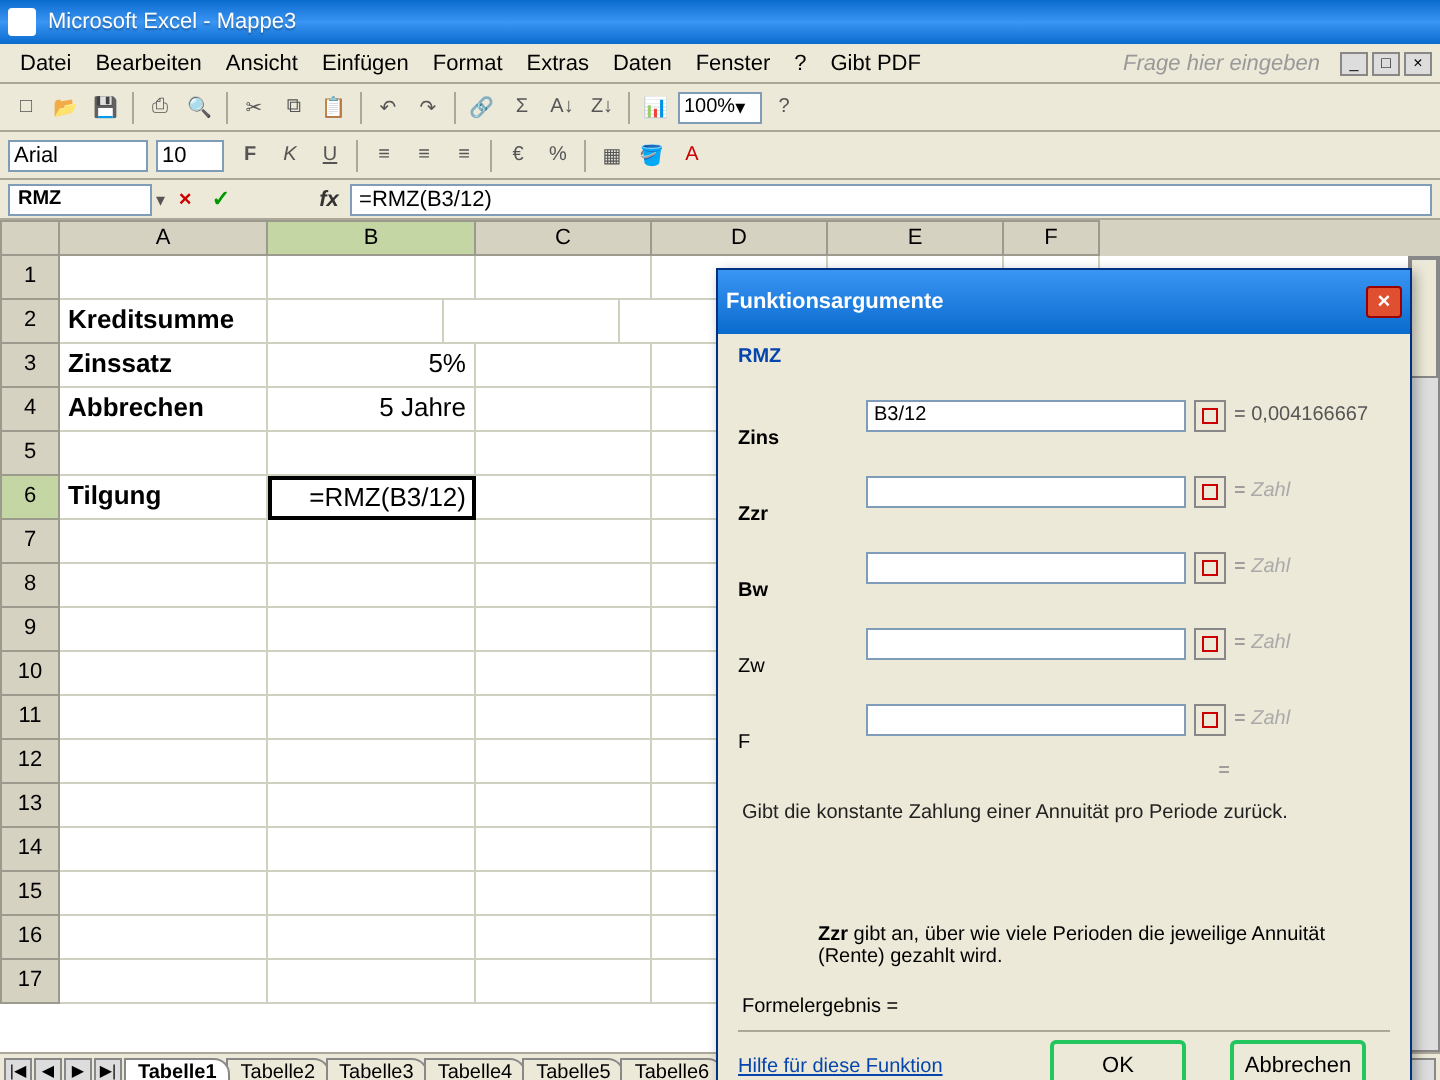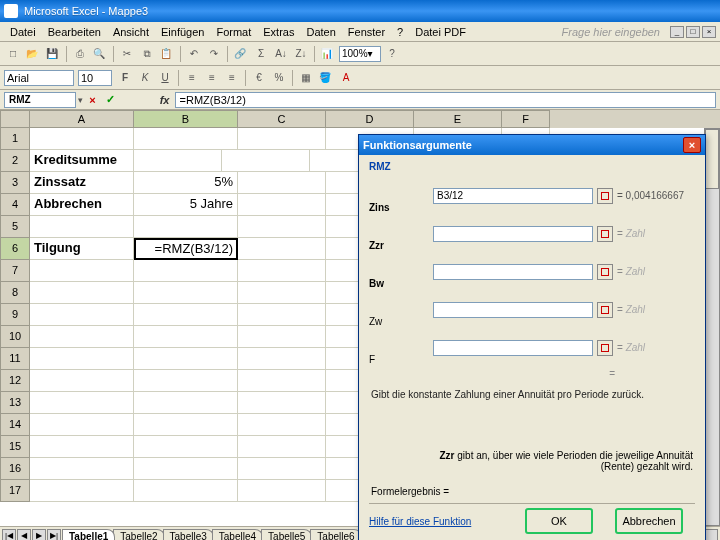--- a/index.html
+++ b/index.html
@@ -50,34 +50,34 @@
   .navbtn { width:14px; height:14px; border:1px solid #888; margin-right:1px; display:flex; align-items:center; justify-content:center; font-size:8px; background:#ddd;}
   .tab { padding:1px 6px; background:#ece9d8; border:1px solid #888; border-bottom:none; border-radius:0 8px 0 0; margin-right:-2px; position:relative;}
   .tab.active { background:#fff; font-weight:bold; z-index:2;}
   .scroll-h { flex:1; height:14px; background:#ddd; border:1px solid #888; margin-left:4px; position:relative;}
   .scroll-h .thumb{ position:absolute; left:0; top:0; width:60px; height:12px; background:#ece9d8; border:1px solid #888;}
   .scroll-v { position:absolute; right:0; top:18px; bottom:0; width:16px; background:#ddd; border:1px solid #888;}
   .scroll-v .thumb{ position:absolute; top:0; left:0; width:14px; height:60px; background:#ece9d8; border:1px solid #888;}
 
   
   .dialog { position:absolute; left:358px; top:134px; width:348px; background:#ece9d8; border:1px solid #003080; box-shadow:2px 2px 6px rgba(0,0,0,.3);}
-  .dlg-title { height:20px; background:linear-gradient(#3a95f3,#0a6bce); color:#fff; font-size:11px; font-weight:bold; display:flex; align-items:center; padding:0 4px;}
+  .dlg-title { height:32px; background:linear-gradient(#3a95f3,#0a6bce); color:#fff; font-size:11px; font-weight:bold; display:flex; align-items:center; padding:0 4px;}
   .dlg-title .txt{flex:1;}
   .dlg-close { width:18px; height:16px; background:#e05030; border:1px solid #900; color:#fff; text-align:center; line-height:14px; font-weight:bold; border-radius:2px;}
   .dlg-body { padding:6px 10px 10px 10px; font-size:10px;}
   .dlg-fn { color:#0645ad; font-size:10px; margin-bottom:6px; font-weight:bold;}
   .arg-row { display:flex; align-items:center; margin:3px 0; gap:4px;}
   .arg-label { width:60px; text-align:left; font-weight:bold;margin-top:24px;}
   .arg-label.inactive{font-weight:normal;}
   .arg-input { flex:1; height:16px; border:1px solid #7f9db9; background:#fff; padding:0 3px; font-size:10px;}
   .arg-ref { width:16px; height:16px; border:1px solid #888; background:#ece9d8; display:flex; align-items:center; justify-content:center;}
   .arg-refico { width:8px; height:8px; border:1px solid #c00;}
   .arg-val { width:78px; font-size:10px; color:#555;}
   .dlg-desc { margin:10px 2px; font-size:10px; color:#222;}
-  .dlg-arg-desc { margin:50px 2px 14px 40px; font-size:10px;text-align:right;}
+  .dlg-arg-desc { margin:50px 2px 14px 40px; font-size:10px;}
   .dlg-arg-desc b{font-weight:bold;}
   .dlg-result { font-size:10px; margin:6px 2px;}
   .dlg-footer { display:flex; align-items:center; justify-content:space-between; gap:22px; padding:4px 12px 0 0; border-top:1px solid #aca899;}
   .dlg-help { color:#0645ad; text-decoration:underline; margin-right:auto; font-size:10px;}
   .dlg-btn { width:68px; height:26px; border:2px solid #22c55e; background:#ece9d8; border-radius:3px; font-size:11px;}
   .eq { color:#888;}
   .zahl { color:#aaa; font-style:italic;}
 </style>
 </head>
 <body>
@@ -92,21 +92,21 @@
 <div class="menubar">
   <span class="mi">Datei</span>
   <span class="mi">Bearbeiten</span>
   <span class="mi">Ansicht</span>
   <span class="mi">Einfügen</span>
   <span class="mi">Format</span>
   <span class="mi">Extras</span>
   <span class="mi">Daten</span>
   <span class="mi">Fenster</span>
   <span class="mi">?</span>
-  <span class="mi">Datei PDF</span>
+  <span class="mi">Gibt PDF</span>
   <span class="ask">Frage hier eingeben</span>
   <div class="winbtns">
     <div class="winbtn">_</div>
     <div class="winbtn">□</div>
     <div class="winbtn">×</div>
   </div>
 </div>
 
 <div class="toolbar">
   <div class="tbtn">□</div>

